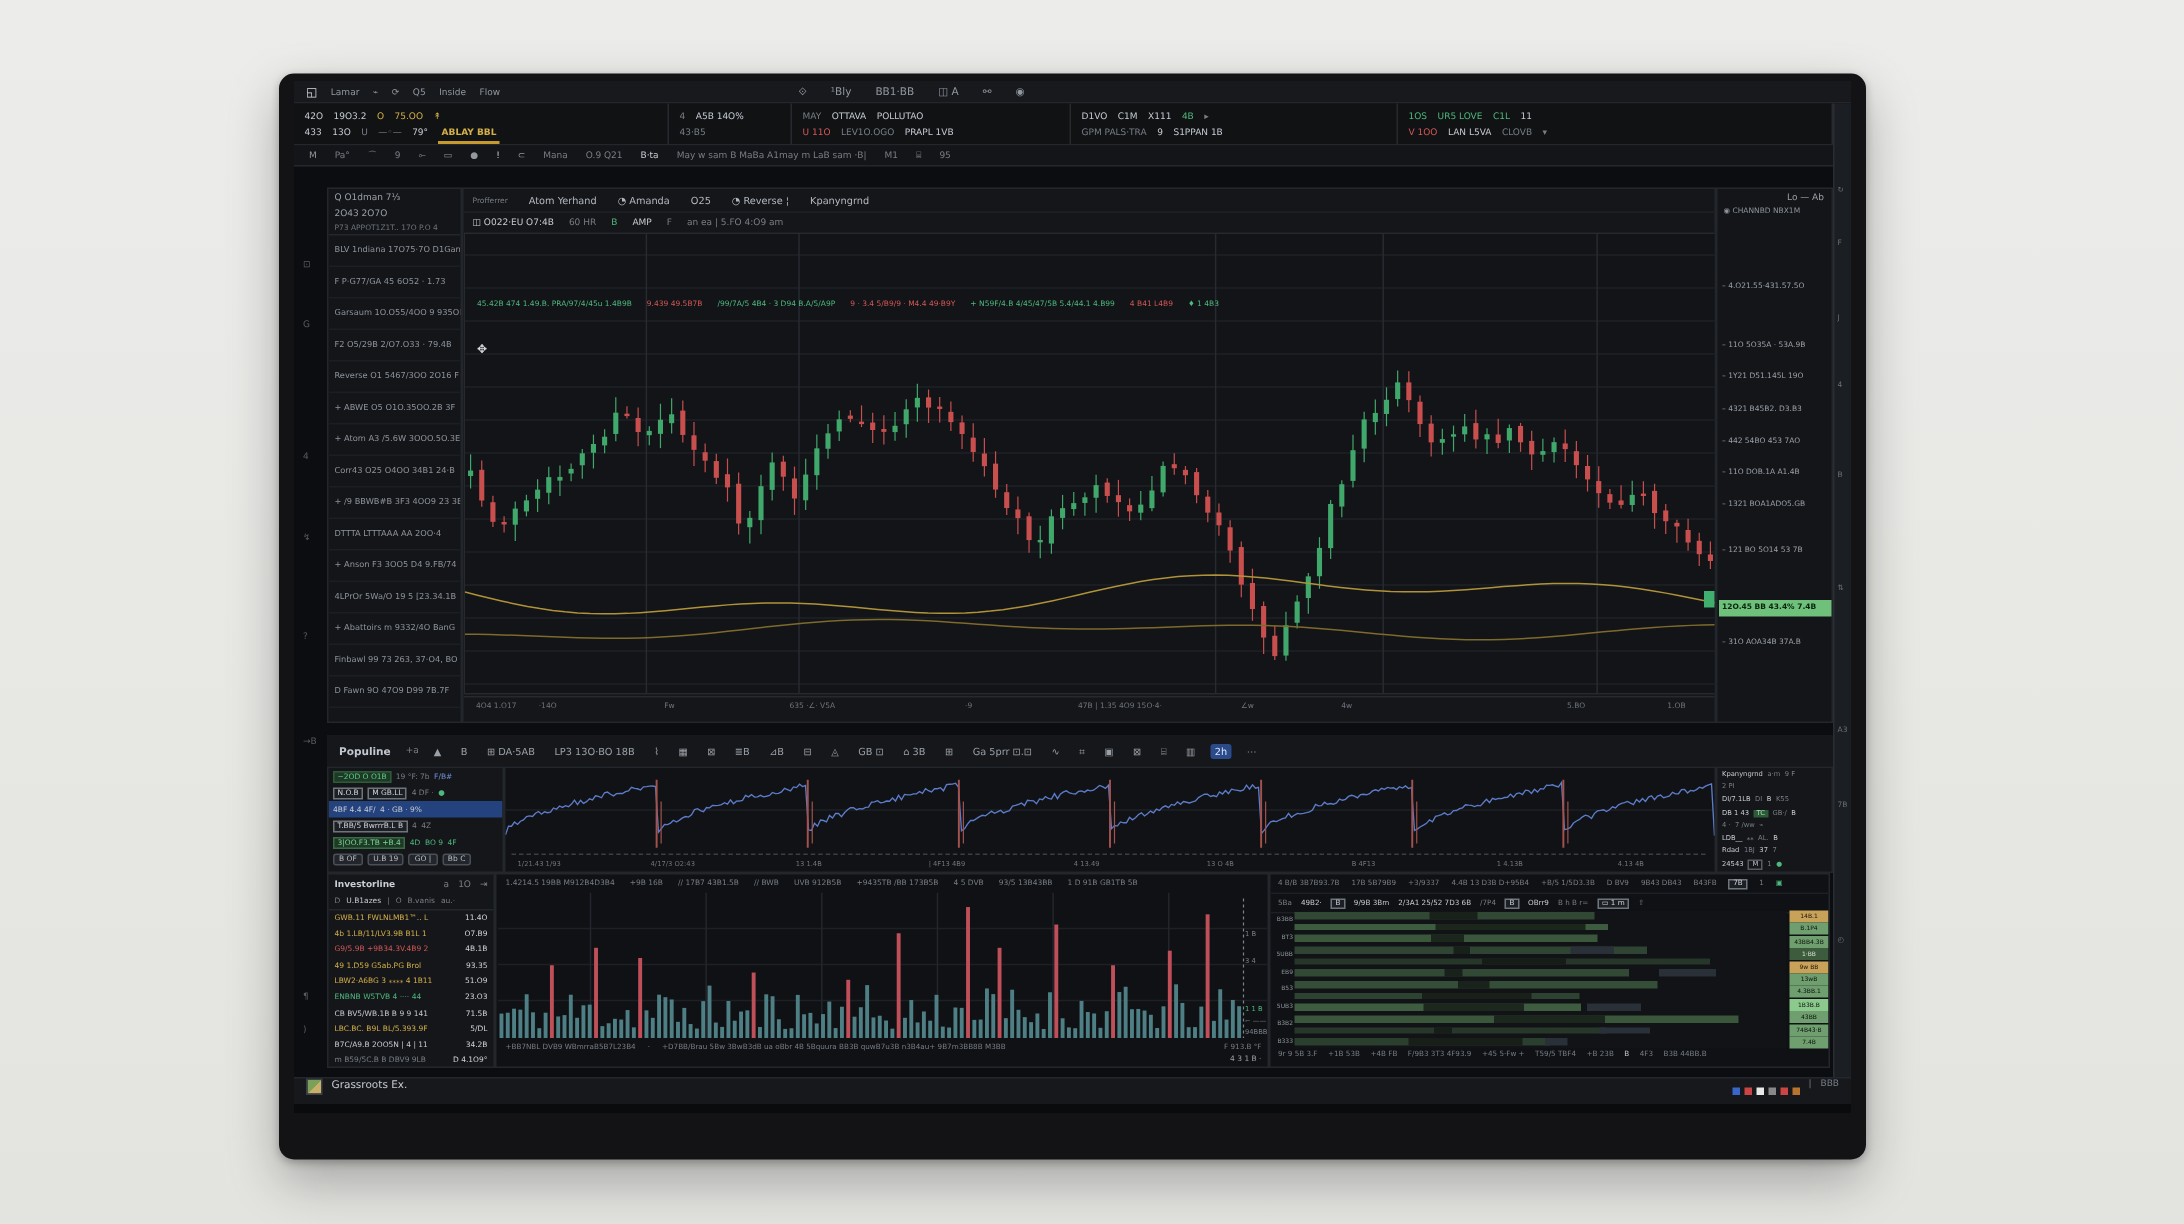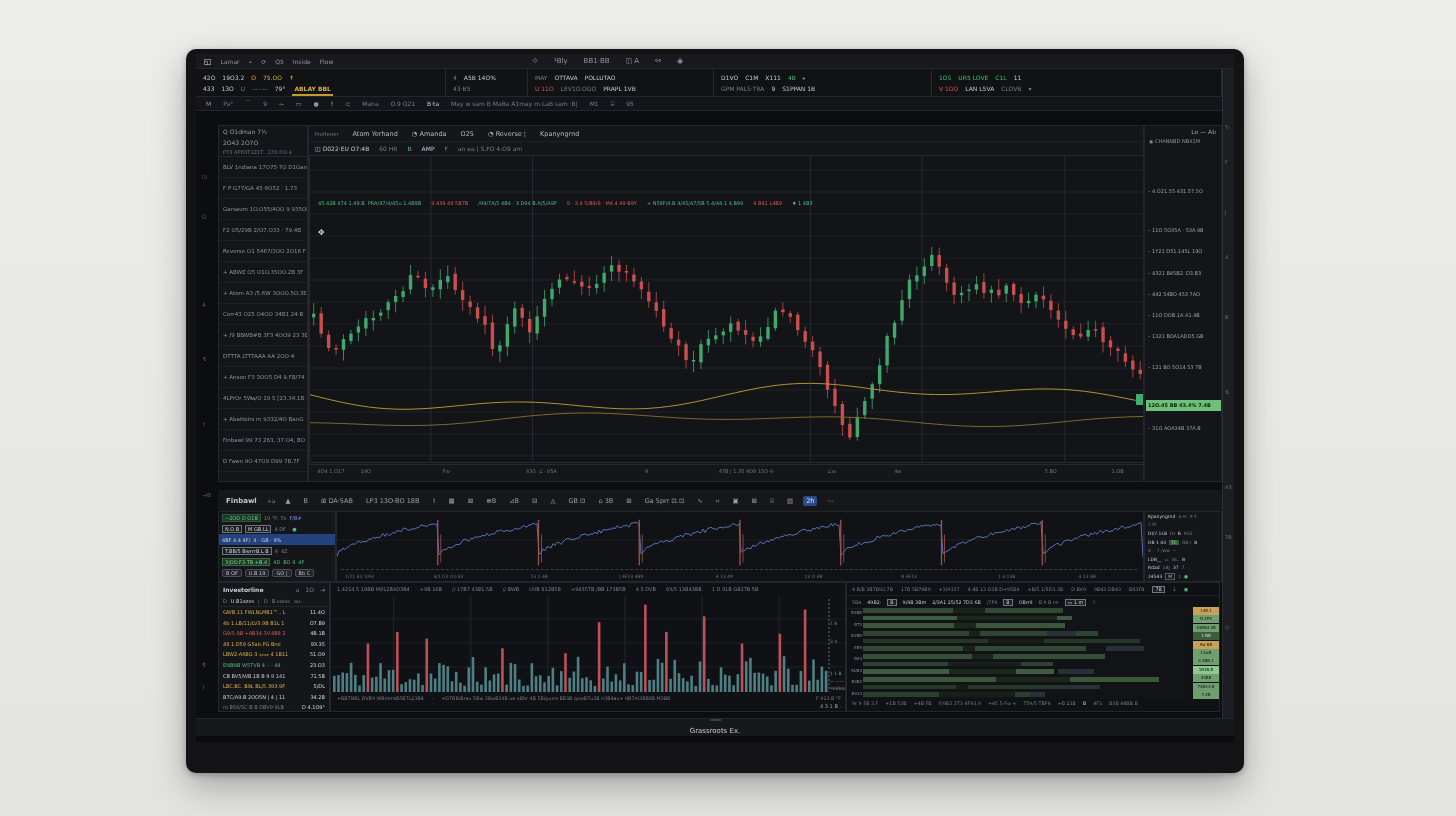--- a/index.html
+++ b/index.html
@@ -88,21 +88,21 @@
            border-bottom:1px solid #1c1f24;white-space:nowrap;overflow:hidden;}
   #dep-heat{position:absolute;left:0;top:24px;width:374px;height:92px;}
   #dep-axis{position:absolute;left:0;top:0;width:16px;height:92px;}
   #dep-axis div{height:11.5px;line-height:11.5px;font-size:4px;color:#8d939b;text-align:right;padding-right:1px;}
   #dep-bars{position:absolute;left:16px;top:0;width:328px;height:92px;background:#111316;}
   #dep-ladder{position:absolute;left:346px;top:0;width:26px;height:92px;display:flex;flex-direction:column;gap:0.4px;}
   .lad-cell{height:8px;font-size:4px;line-height:8px;text-align:center;white-space:nowrap;overflow:hidden;}
   #dep-footer{position:absolute;left:0;top:117px;width:374px;display:flex;gap:7px;padding:1px 5px;box-sizing:border-box;
               font-size:4.8px;white-space:nowrap;overflow:hidden;}
   #statusbar{left:0;top:664px;width:1038px;height:18px;background:#16181c;border-top:1px solid #23262b;
-             display:flex;align-items:center;padding:0 8px;box-sizing:border-box;gap:6px;flex-direction:column;}
+             display:flex;padding:0 8px;box-sizing:border-box;gap:6px;}
   #statusbar .appchip{width:9px;height:9px;background:linear-gradient(135deg,#7ba05a 0 50%,#c9b06a 50% 100%);border:1px solid #3a3f45;}
   #status-inds{margin-left:auto;display:flex;gap:3px;align-items:center;}
   #status-inds i{display:block;width:5px;height:5px;}
   #bottomstrip{left:0;top:682px;width:1038px;height:6px;background:#0a0b0d;}
   svg{display:block;}
 </style>
 </head>
 <body>
 
 <div class="monitor">
@@ -567,21 +567,21 @@
         <span style="top: 185px;">4</span>
         <span style="top: 245px;">B</span>
         <span style="top: 320px;">⇅</span>
         <span style="top: 415px;">A3</span>
         <span style="top: 465px;">7B</span>
         <span style="top: 555px;">◴</span>
         <span style="top: 650px;">✦</span>
       </div>
 
     <div class="abs" id="midtoolbar">
-      <span class="lbl">Finbawl</span>
+      <span class="lbl">Populine</span>
       <span class="c-d t6">+a</span>
       <span id="mid-icons" class="flexrow" style="gap:13px">
           <span class="mt-ico">▲</span>
           <span class="mt-ico">B</span>
           <span class="mt-ico">⊞ DA·5AB</span>
           <span class="mt-ico">LP3 13O·BO 18B</span>
           <span class="mt-ico">⌇</span>
           <span class="mt-ico">▦</span>
           <span class="mt-ico">⊠</span>
           <span class="mt-ico">≣B</span>

